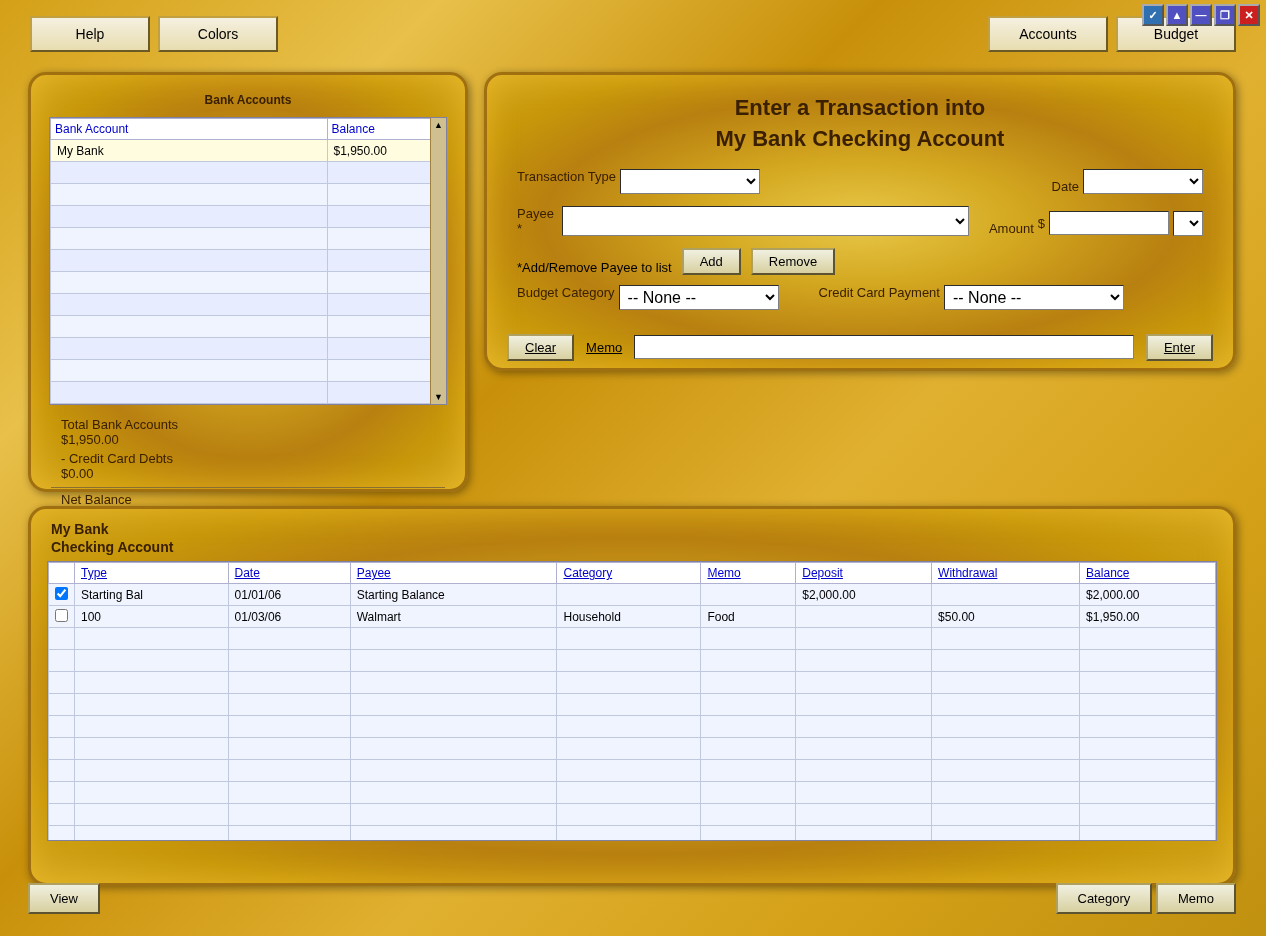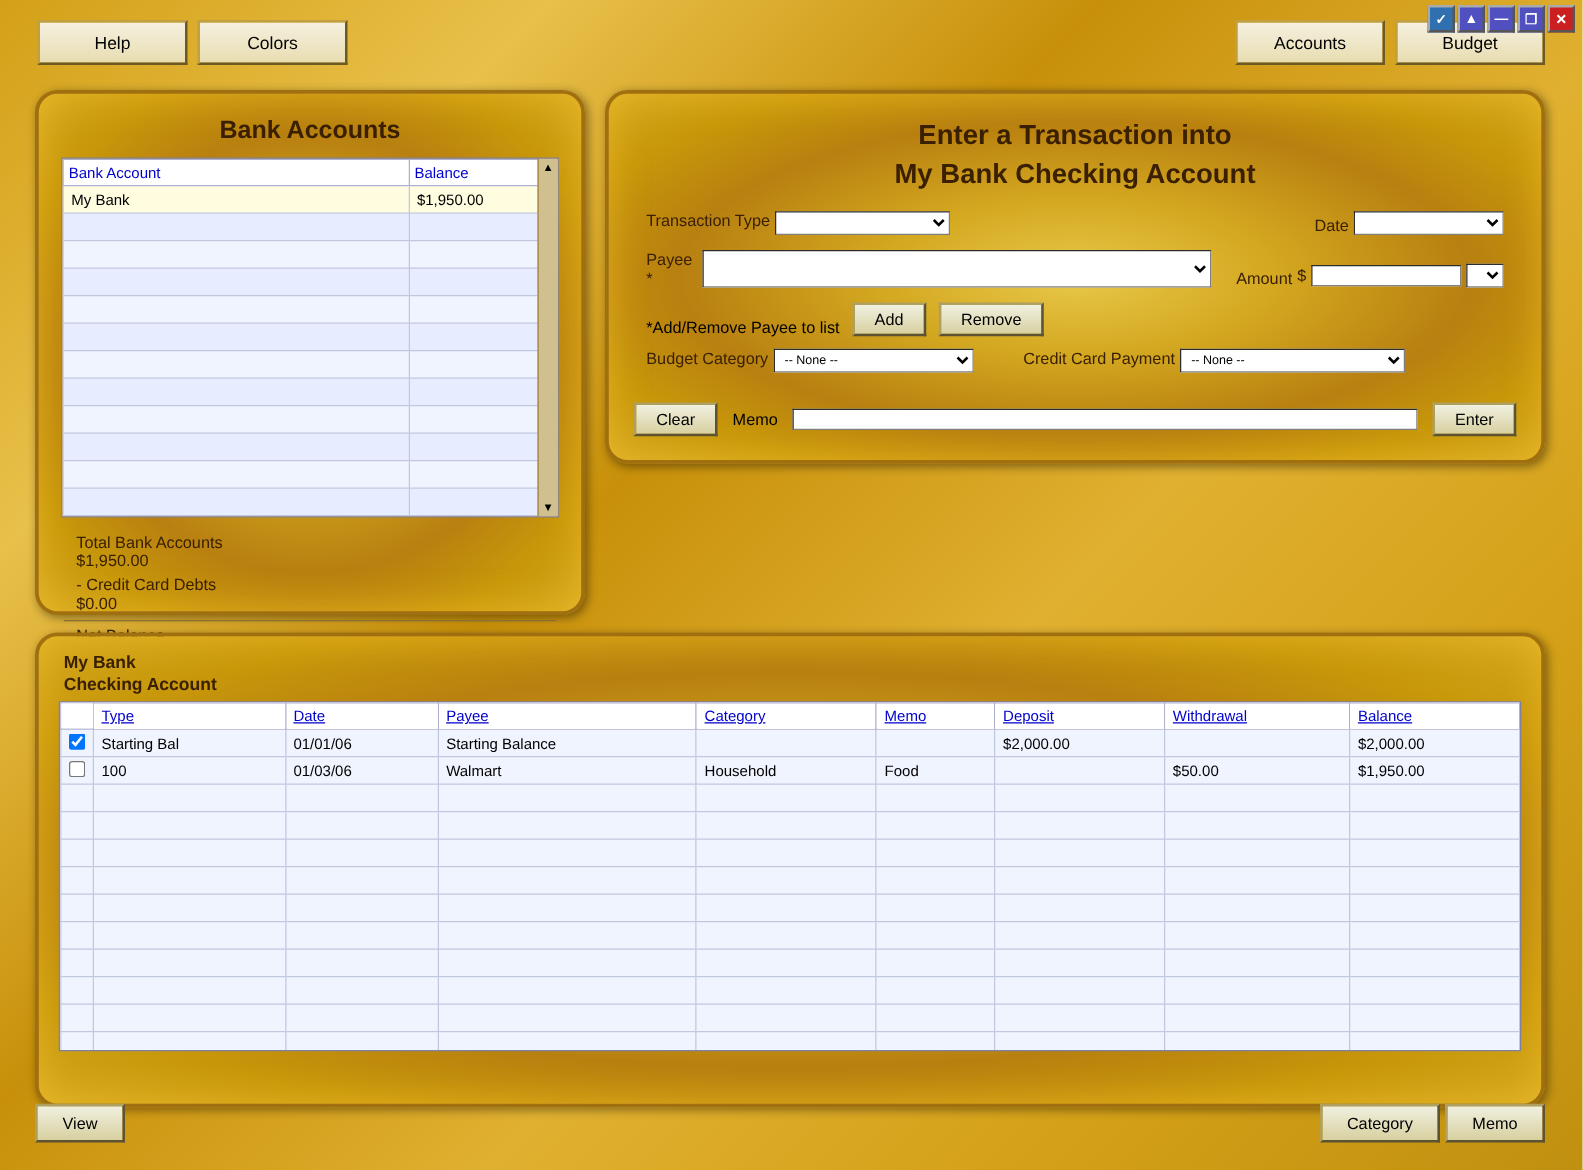--- a/index.html
+++ b/index.html
@@ -63,21 +63,21 @@
       box-shadow: inset 0 0 30px rgba(255,200,50,0.5), 2px 2px 8px rgba(0,0,0,0.4);
     }
 
     
     .bank-panel {
       top: 72px; left: 28px;
       width: 440px; height: 420px;
     }
     .bank-panel h2 {
       text-align: center;
-      font-size: 20px;
+      font-size: 12px;
       font-weight: bold;
       color: #3a2000;
       padding: 18px 0 10px;
     }
 
     
     .transaction-panel {
       top: 72px; left: 484px;
       width: 752px; height: 299px;
     }
@@ -160,21 +160,21 @@
       gap: 4px;
     }
     .form-label {
       font-size: 13px;
       color: #3a2000;
     }
     select, input[type="text"] {
       background: white;
       border: 1px inset #808080;
       padding: 2px 4px;
-      font-size: 10px;
+      font-size: 16px;
     }
     .transaction-type-select { width: 140px; }
     .date-select { width: 120px; }
     .payee-select { width: 460px; }
     .amount-input { width: 120px; }
     .budget-select { width: 160px; }
     .credit-select { width: 180px; }
     .memo-input { width: 380px; }
 
     .payee-row {
@@ -207,20 +207,21 @@
       gap: 40px;
       margin-bottom: 12px;
     }
 
     .bottom-action-row {
       display: flex;
       align-items: center;
       gap: 12px;
       padding: 0 20px;
       margin-top: 4px;
+      text-decoration: underline;
     }
 
     
     .ledger-table-wrap {
       margin: 4px 16px;
       border: 1px solid #8080a0;
       overflow-y: auto;
       height: 280px;
     }
 

